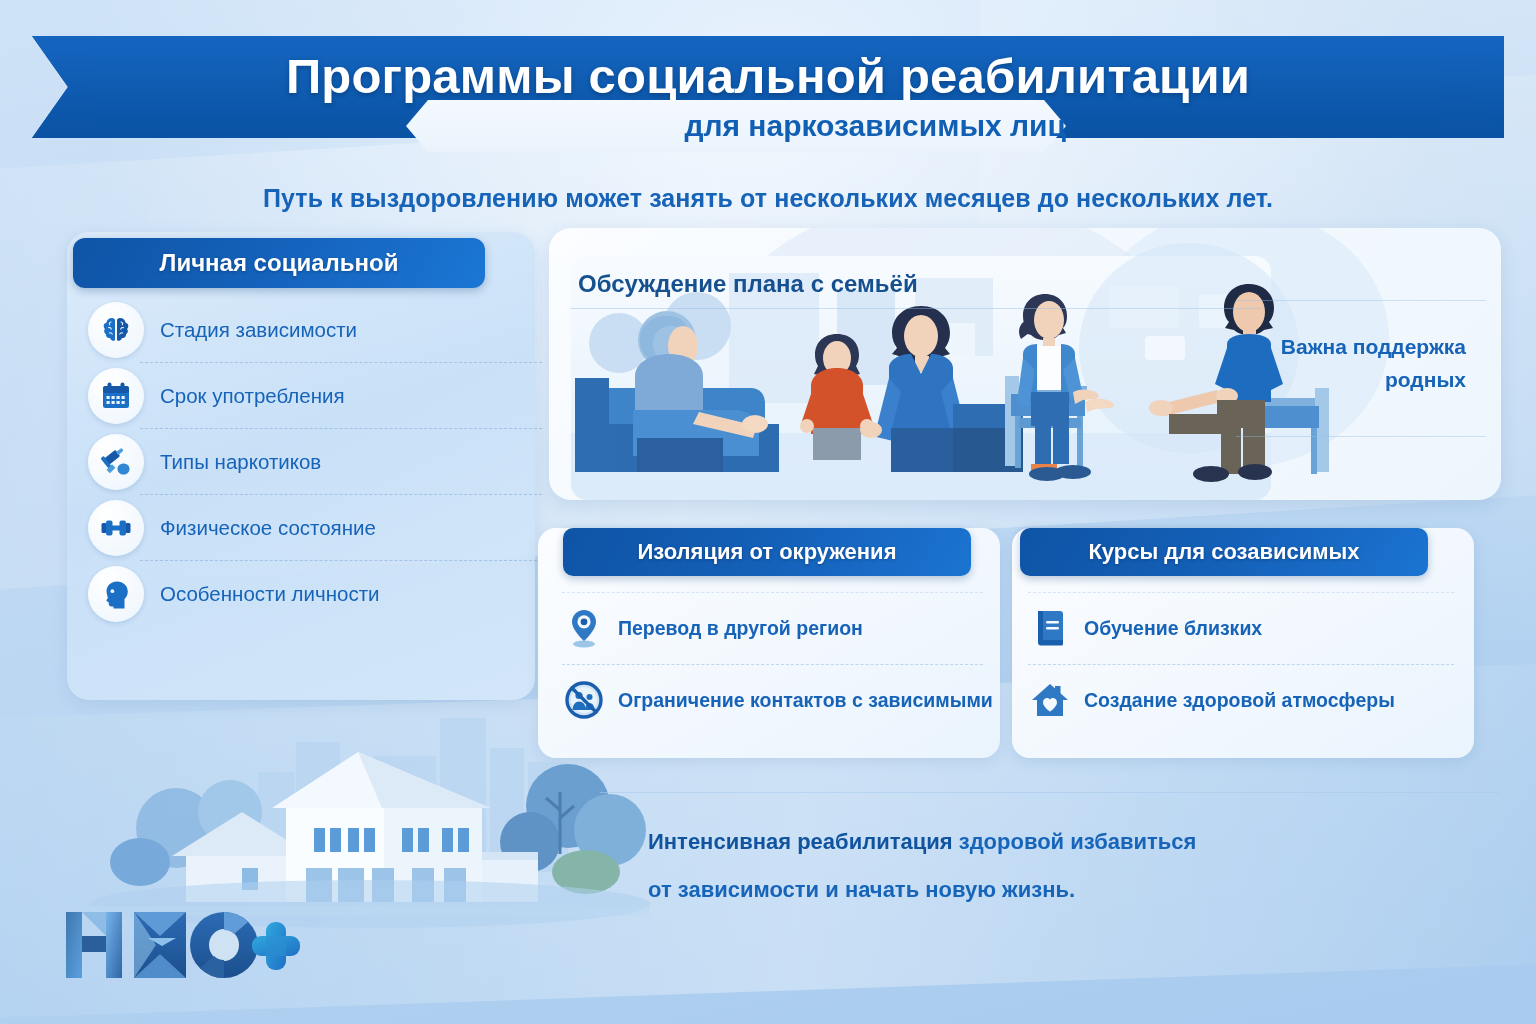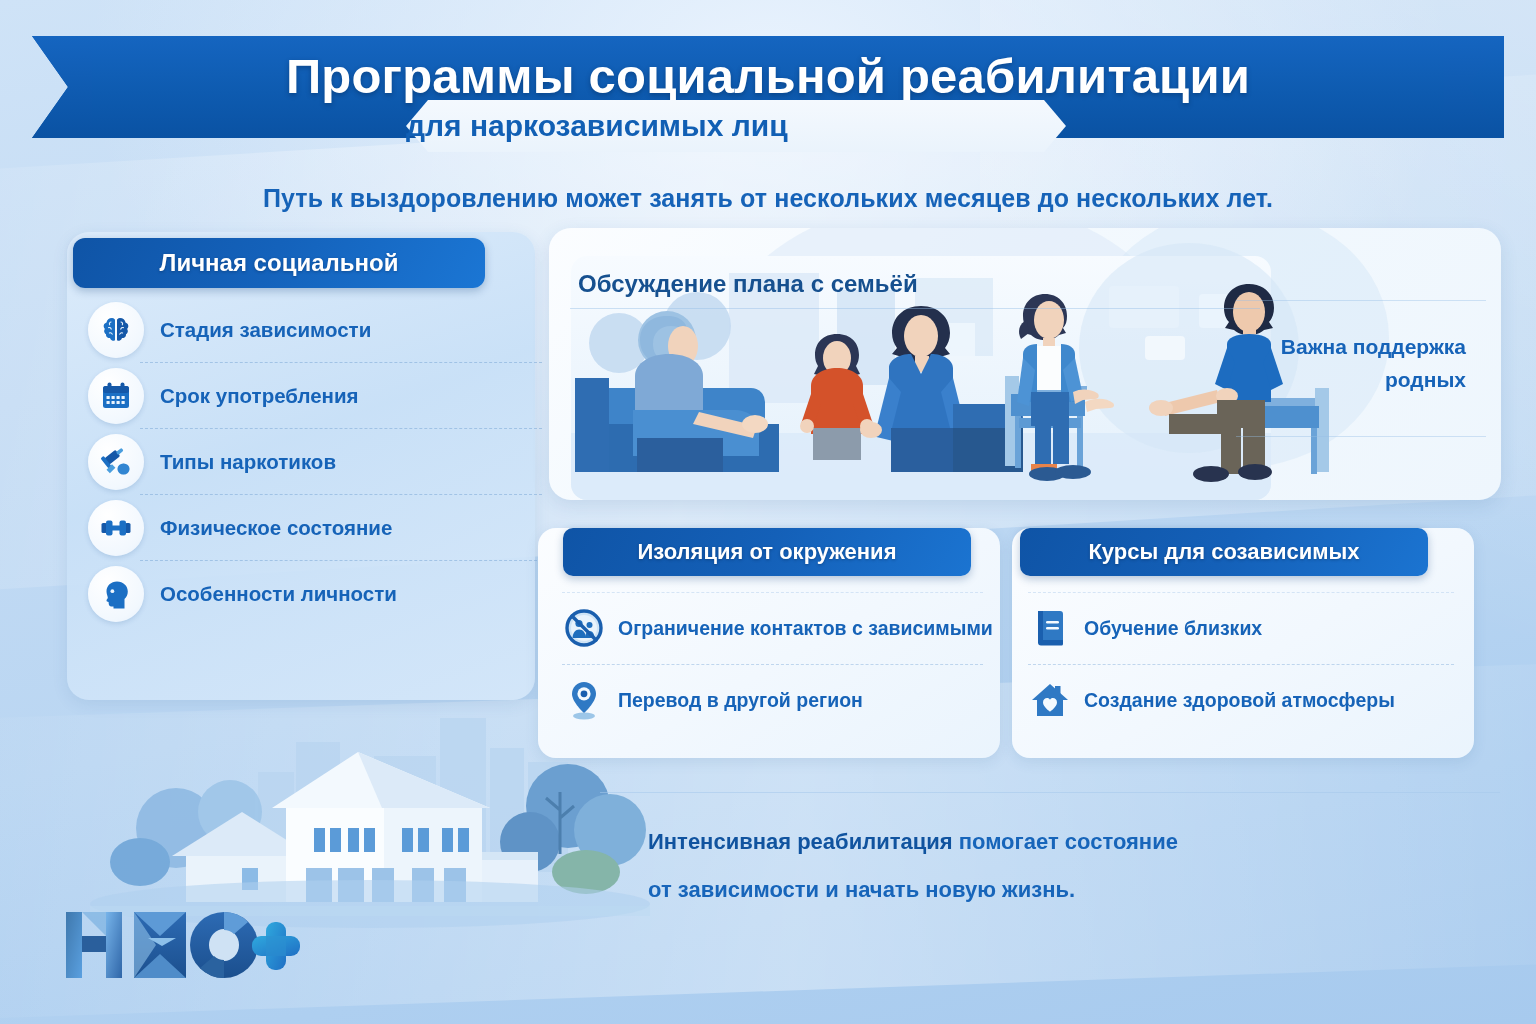--- a/index.html
+++ b/index.html
@@ -76,21 +76,21 @@
     width: 660px; height: 52px;
     background: linear-gradient(180deg, #f4f9fe 0%, #eaf3fc 100%);
     clip-path: polygon(22px 0, calc(100% - 22px) 0, 100% 50%, calc(100% - 22px) 100%, 22px 100%, 0 50%);
     box-shadow: 0 3px 7px rgba(20,70,130,.14);
   }
   .subbanner-text {
     position: absolute;
     left: 406px; top: 100px;
     width: 660px; height: 52px;
     line-height: 52px;
-    text-align: left;
+    text-align: right;
     color: #115fb4;
     font-size: 30px;
     font-weight: 700;
     white-space: nowrap;
   }
 
   .intro {
     position: absolute;
     left: 0; top: 184px;
     width: 1536px;
@@ -153,21 +153,21 @@
     border-radius: 50%;
     background: radial-gradient(circle at 35% 28%, #ffffff 0%, #f2f8fe 70%, #e6f0fb 100%);
     box-shadow: 0 2px 5px rgba(40,90,150,.16);
     display: flex; align-items: center; justify-content: center;
     flex: 0 0 auto;
   }
   .diag-label {
     margin-left: 16px;
     color: #1663b8;
     font-size: 20.5px;
-    font-weight: 700;
+    font-weight: 400;
     white-space: nowrap;
     text-align: right;
   }
 
   
   .hero-card {
     position: absolute;
     left: 549px; top: 228px;
     width: 952px; height: 272px;
     border-radius: 22px;
@@ -542,45 +542,45 @@
   <div class="hero-rule2"></div>
   <div class="hero-side-text">Важна поддержка родных</div>
   <div class="hero-rule3"></div>
 
   <div class="sub-card" id="card-isolation"></div>
   <div class="sub-badge" id="badge-isolation"></div>
   <div class="sub-badge-text" id="badge-isolation-text">Изоляция от окружения</div>
   <div class="sub-list" id="list-isolation">
     <div class="sub-row">
       <div class="sub-row-icon">
+        <svg width="34" height="40" viewBox="0 0 34 40">
+          <ellipse cx="17" cy="36" rx="11" ry="3.4" fill="#9cc6e8"></ellipse>
+          <path d="M17 2C10.4 2 5 7.3 5 13.8 5 22.4 17 33 17 33s12-10.6 12-19.2C29 7.3 23.6 2 17 2z" fill="#2f79c4"></path>
+          <circle cx="17" cy="13.8" r="6.6" fill="#f4fafe"></circle>
+          <circle cx="17" cy="13.8" r="3.4" fill="#1a5fae"></circle>
+        </svg>
+      </div>
+      <div class="sub-row-label">Перевод в другой регион</div>
+    </div>
+    <div class="sub-row">
+      <div class="sub-row-icon">
         <svg width="40" height="40" viewBox="0 0 40 40">
           <circle cx="20" cy="20" r="18" fill="#cfe4f6"></circle>
           <path d="M20 7c7.2 0 13 5.8 13 13s-5.8 13-13 13S7 27.2 7 20 12.8 7 20 7z" fill="#e9f3fc"></path>
           <g fill="#1f6ebd">
             <circle cx="15" cy="15.5" r="3.6"></circle>
             <circle cx="25.5" cy="17" r="3"></circle>
             <path d="M8.6 30c0-5 3-8.4 6.6-8.4S21.8 25 21.8 30z"></path>
             <path d="M21 30c0-4.2 2-7 4.7-7s4.8 2.8 4.8 7z"></path>
           </g>
           <circle cx="20" cy="20" r="17" fill="none" stroke="#1a5fae" stroke-width="3.4"></circle>
           <path d="M8 8 32 32" stroke="#1a5fae" stroke-width="3.4" stroke-linecap="round"></path>
         </svg>
       </div>
       <div class="sub-row-label">Ограничение контактов с зависимыми</div>
-    </div>
-    <div class="sub-row">
-      <div class="sub-row-icon">
-        <svg width="34" height="40" viewBox="0 0 34 40">
-          <ellipse cx="17" cy="36" rx="11" ry="3.4" fill="#9cc6e8"></ellipse>
-          <path d="M17 2C10.4 2 5 7.3 5 13.8 5 22.4 17 33 17 33s12-10.6 12-19.2C29 7.3 23.6 2 17 2z" fill="#2f79c4"></path>
-          <circle cx="17" cy="13.8" r="6.6" fill="#f4fafe"></circle>
-          <circle cx="17" cy="13.8" r="3.4" fill="#1a5fae"></circle>
-        </svg>
-      </div>
-      <div class="sub-row-label">Перевод в другой регион</div>
     </div>
   </div>
 
   <div class="sub-card" id="card-courses"></div>
   <div class="sub-badge" id="badge-courses"></div>
   <div class="sub-badge-text" id="badge-courses-text">Курсы для созависимых</div>
   <div class="sub-list" id="list-courses">
     <div class="sub-row">
       <div class="sub-row-icon">
         <svg width="36" height="40" viewBox="0 0 36 40">
@@ -667,21 +667,21 @@
       <rect x="392" y="158" width="56" height="44" fill="#e7f1fb"></rect>
       <rect x="392" y="152" width="56" height="8" fill="#d4e6f6"></rect>
     </g>
 
     <ellipse cx="280" cy="204" rx="280" ry="24" fill="#aed0ef" opacity=".55"></ellipse>
     <path d="M0 206h560v10H0z" fill="#bcd9f2" opacity=".5"></path>
   </svg>
 
   <div class="footer-rule-top"></div>
   <div class="footer-text">
-    <div><b>Интенсивная реабилитация</b><span> помогает состояние</span></div>
+    <div><b>Интенсивная реабилитация</b><span> здоровой избавиться</span></div>
     <div>от зависимости и начать новую жизнь.</div>
   </div>
 
   <svg class="logo" width="240" height="78" viewBox="0 0 240 78">
     <defs>
       <linearGradient id="lgA" x1="0" y1="0" x2="1" y2="1">
         <stop offset="0" stop-color="#3f78ad"></stop>
           <stop offset="1" stop-color="#5aa0e0"></stop>
       </linearGradient>
       <linearGradient id="lgB" x1="0" y1="0" x2="1" y2="1">

